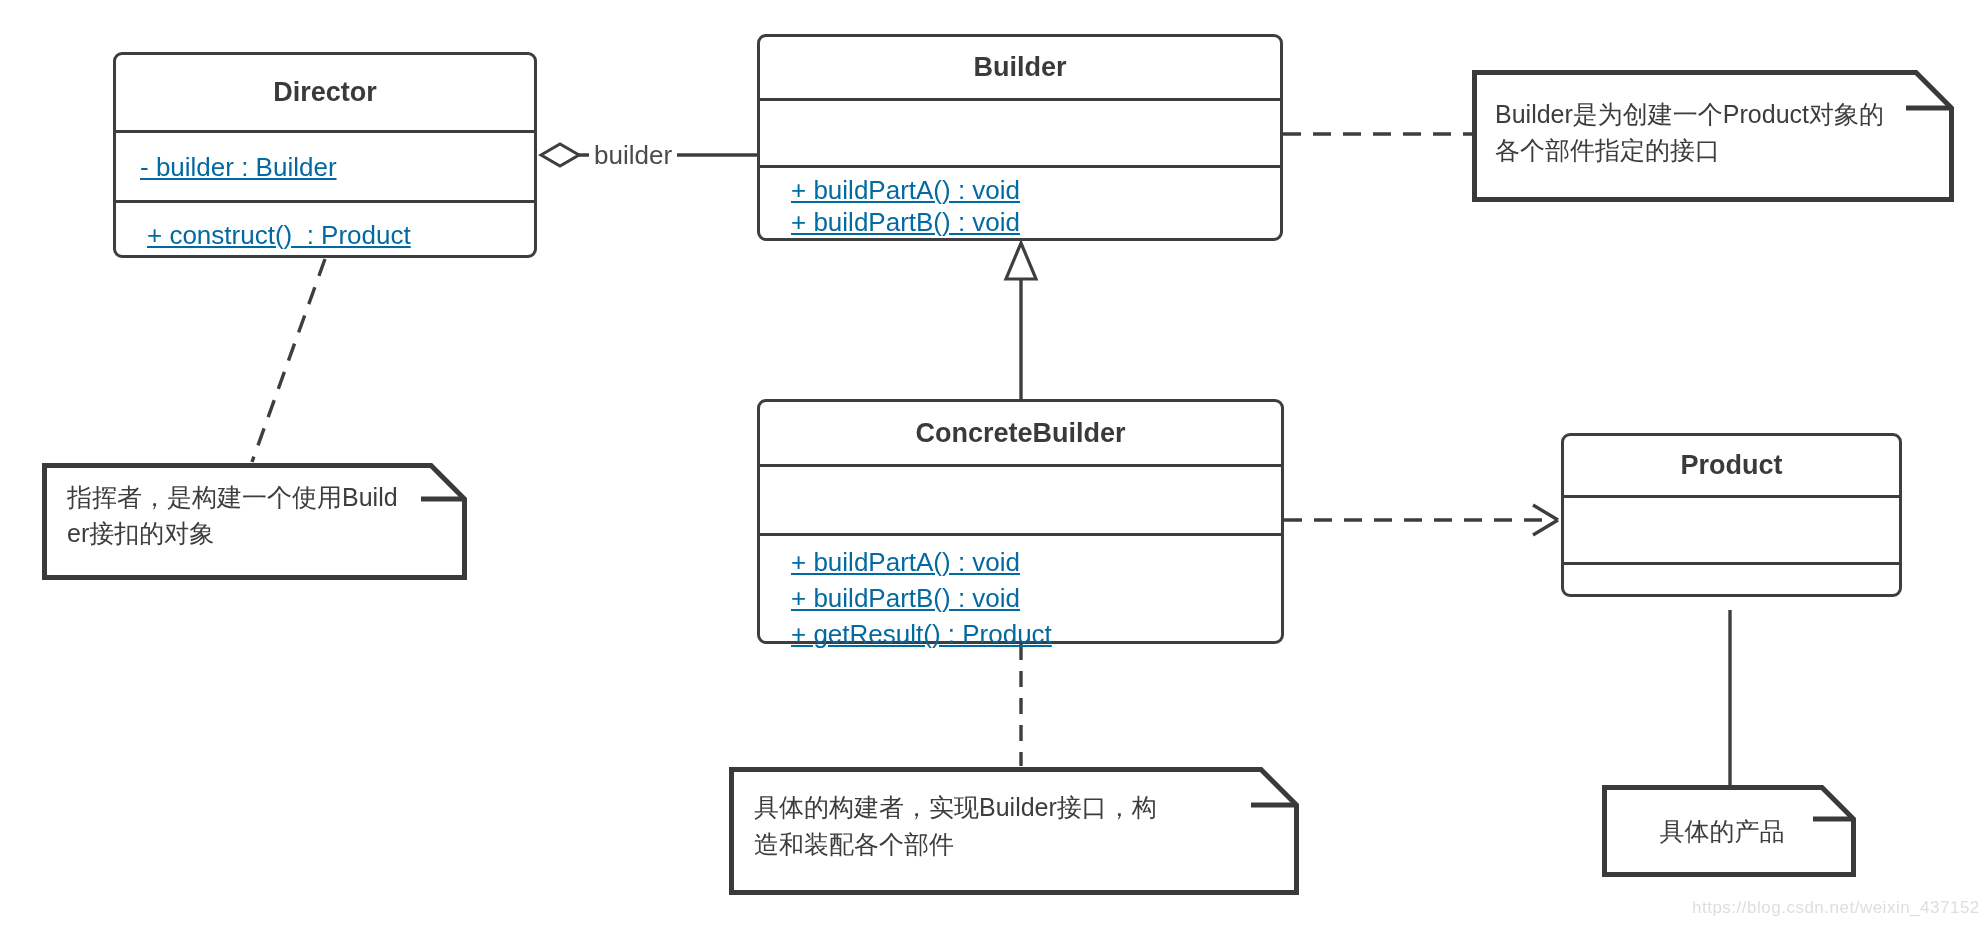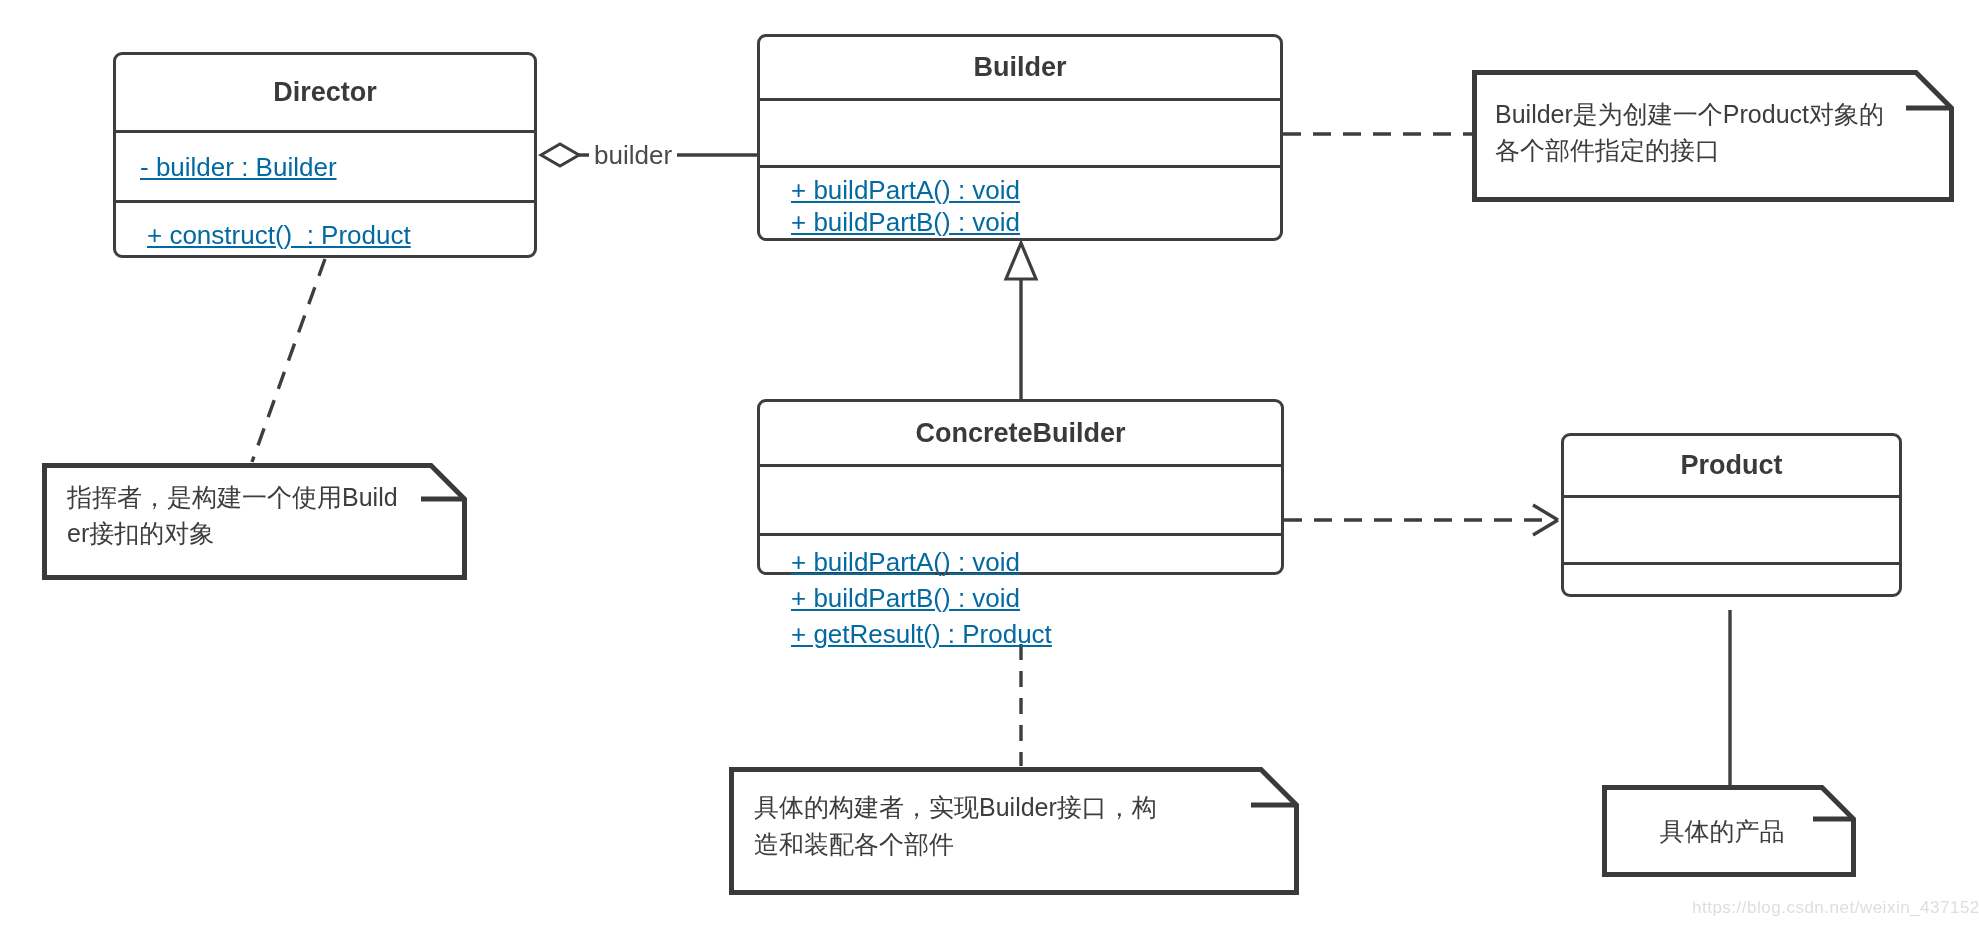--- a/index.html
+++ b/index.html
@@ -95,21 +95,21 @@
 
   <div class="uml-class" style="left:757px;top:34px;width:526px;height:207px;">
     <div class="uml-title" style="height:64px;">Builder</div>
     <div class="uml-attrs" style="height:67px;"></div>
     <div class="uml-methods">
       <div class="uml-member">+ buildPartA() : void</div>
       <div class="uml-member">+ buildPartB() : void</div>
     </div>
   </div>
 
-  <div class="uml-class" style="left:757px;top:399px;width:527px;height:176px;">
+  <div class="uml-class" style="left:757px;top:399px;width:527px;height:245px;">
     <div class="uml-title" style="height:65px;">ConcreteBuilder</div>
     <div class="uml-attrs" style="height:69px;"></div>
     <div class="uml-methods" style="padding-top:8px;">
       <div class="uml-member" style="line-height:36px;">+ buildPartA() : void</div>
       <div class="uml-member" style="line-height:36px;">+ buildPartB() : void</div>
       <div class="uml-member" style="line-height:36px;">+ getResult() : Product</div>
     </div>
   </div>
 
   <div class="uml-class" style="left:1561px;top:433px;width:341px;height:164px;">

